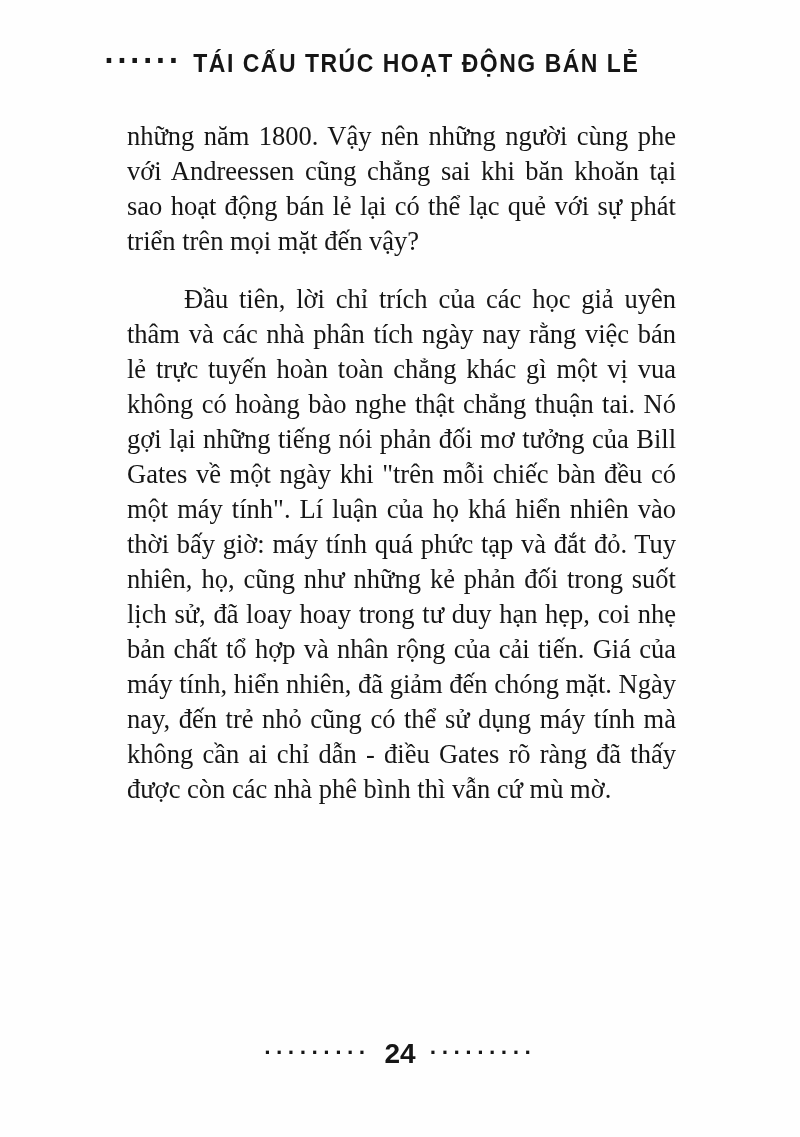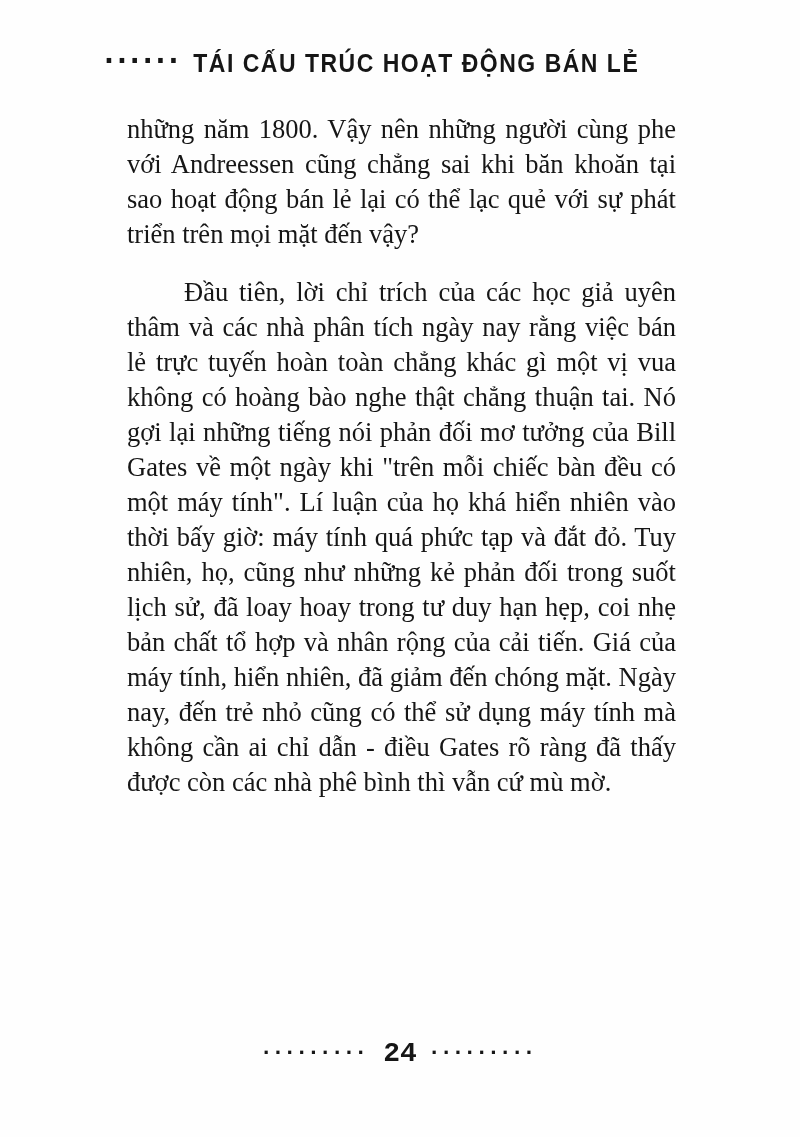--- a/index.html
+++ b/index.html
@@ -41,21 +41,21 @@
     font-size: 23px;
     letter-spacing: 1.5px;
     line-height: 1;
     transform: scaleY(1.12);
     transform-origin: center;
   }
   
   .body-text {
     position: absolute;
     left: 127px;
-    top: 112px;
+    top: 119px;
     width: 549px;
     font-size: 26.5px;
     line-height: 35px;
     text-align: justify;
     text-align-last: left;
   }
   .body-text p {
     margin: 0 0 23px 0;
   }
   .body-text p.indented {
@@ -75,21 +75,21 @@
   }
   .footer-dots {
     font-family: "DejaVu Sans", sans-serif;
     font-weight: bold;
     font-size: 18px;
     letter-spacing: 5px;
     line-height: 1;
     transform: translateY(-1px);
   }
   .page-number {
-    font-family: Liberation Mono, monospace;
+    font-family: Liberation Sans, sans-serif;
     font-weight: bold;
     font-size: 28px;
     line-height: 1;
   }
 </style>
 </head>
 <body>
 
 <div class="page">
 

